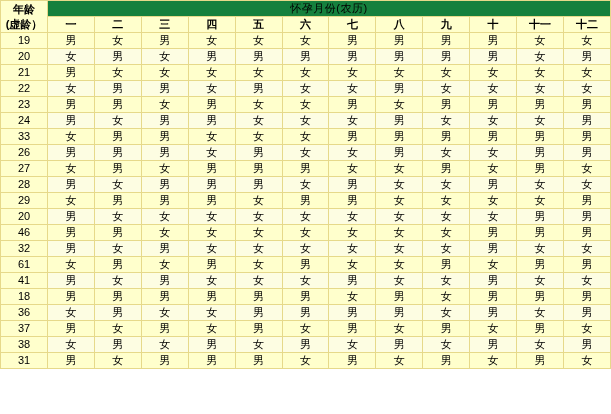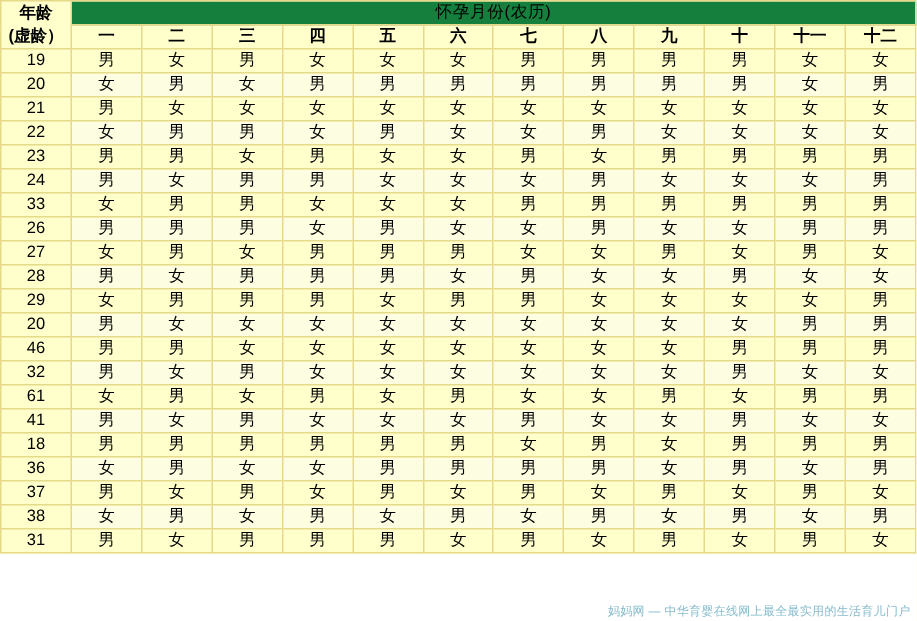--- a/index.html
+++ b/index.html
@@ -424,14 +424,13 @@
           <td class="val">女</td>
           <td class="val">男</td>
           <td class="val">女</td>
           <td class="val">男</td>
           <td class="val">女</td>
           <td class="val">男</td>
           <td class="val">女</td>
         </tr>
       </tbody>
   </table>
-  <div class="watermark">妈妈网 — 中华育婴在线网上最全最实用的生活育儿门户</div>
 </div>
 
 </body></html>

